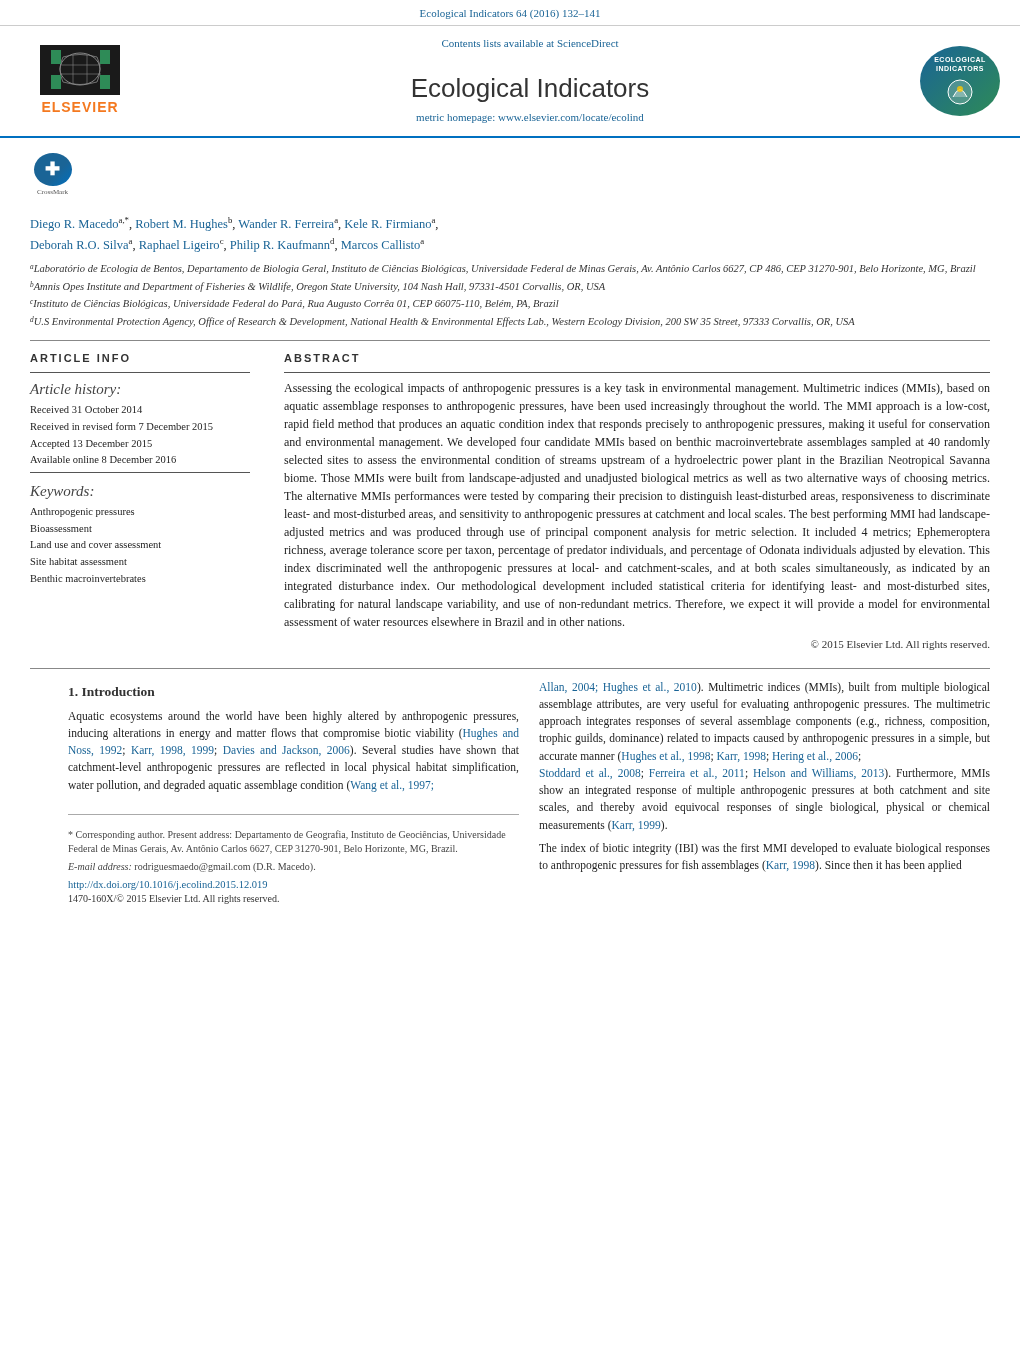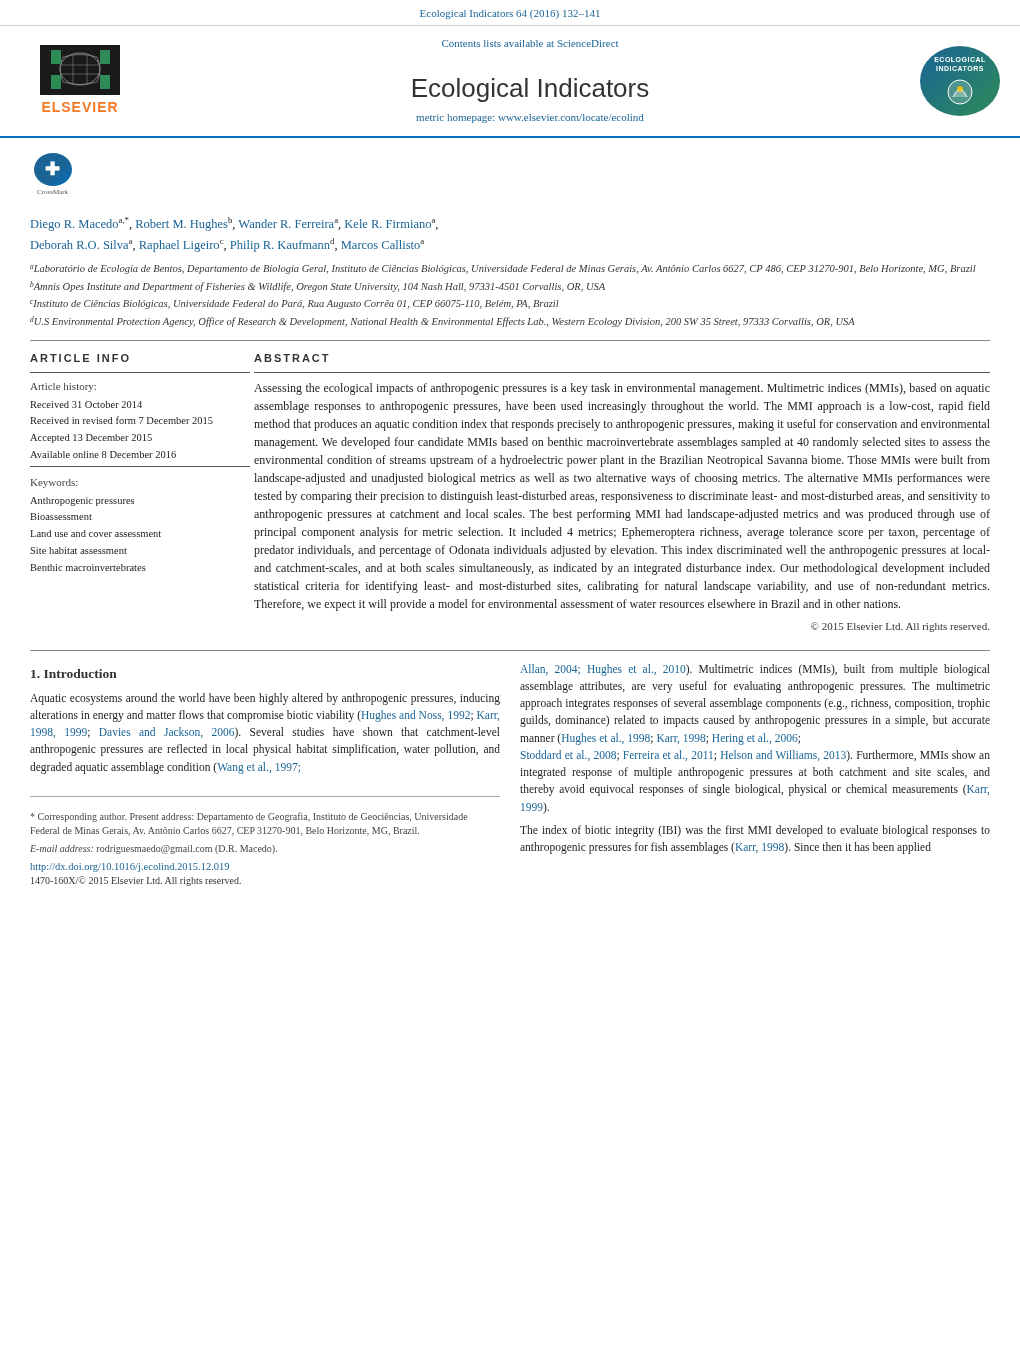--- a/index.html
+++ b/index.html
@@ -178,21 +178,21 @@
     
     .divider {
       border: none;
       border-top: 1px solid #888;
       margin: 10px 0;
     }
 
     
     .two-col {
       display: flex;
-      gap: 4px;
+      gap: 34px;
       margin-top: 8px;
     }
     .col-left {
       width: 220px;
       flex-shrink: 0;
     }
     .col-right {
       flex: 1;
     }
 
@@ -204,21 +204,22 @@
       color: #333;
       margin-bottom: 6px;
       font-family: Arial, sans-serif;
     }
     .article-info-divider {
       border: none;
       border-top: 1px solid #555;
       margin: 4px 0 6px 0;
     }
     .article-info-label {
-      font-size: 11px;
+      font-size: 15px;
+      font-style: italic;
       color: #444;
       margin-bottom: 3px;
     }
     .article-info-value {
       font-size: 10.5px;
       color: #222;
       margin-bottom: 2px;
     }
     .keywords-section {
       margin-top: 8px;
@@ -245,20 +246,21 @@
 
     
     .body-content {
       margin-top: 15px;
       border-top: 1px solid #888;
       padding-top: 10px;
     }
     .two-col-body {
       display: flex;
       gap: 20px;
+      margin-left: 38px;
     }
     .body-col {
       flex: 1;
     }
     .section-title {
       font-size: 13.5px;
       font-weight: bold;
       color: #333;
       margin-bottom: 6px;
       margin-top: 4px;

